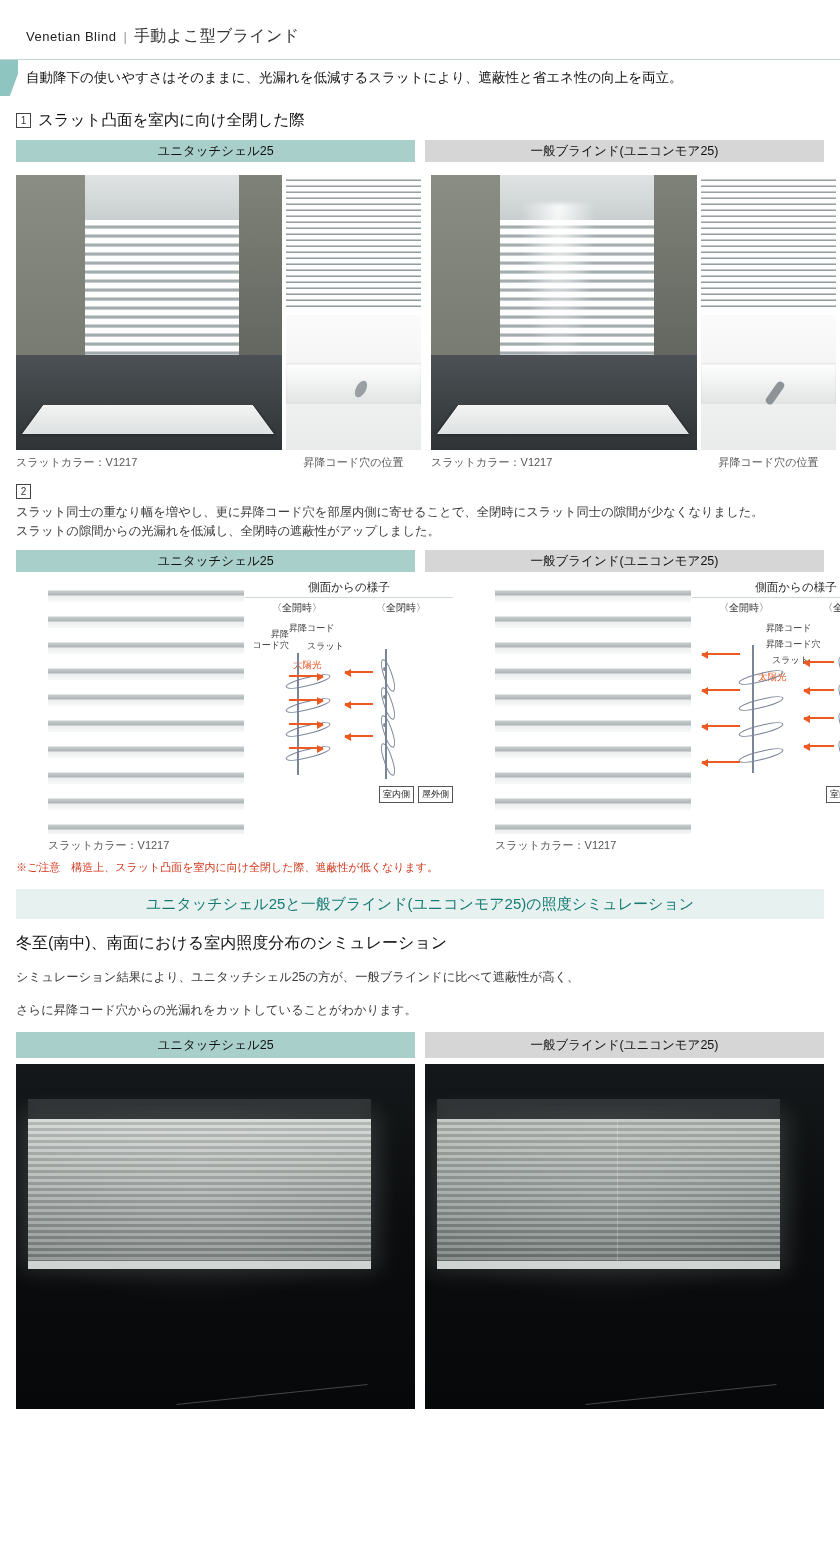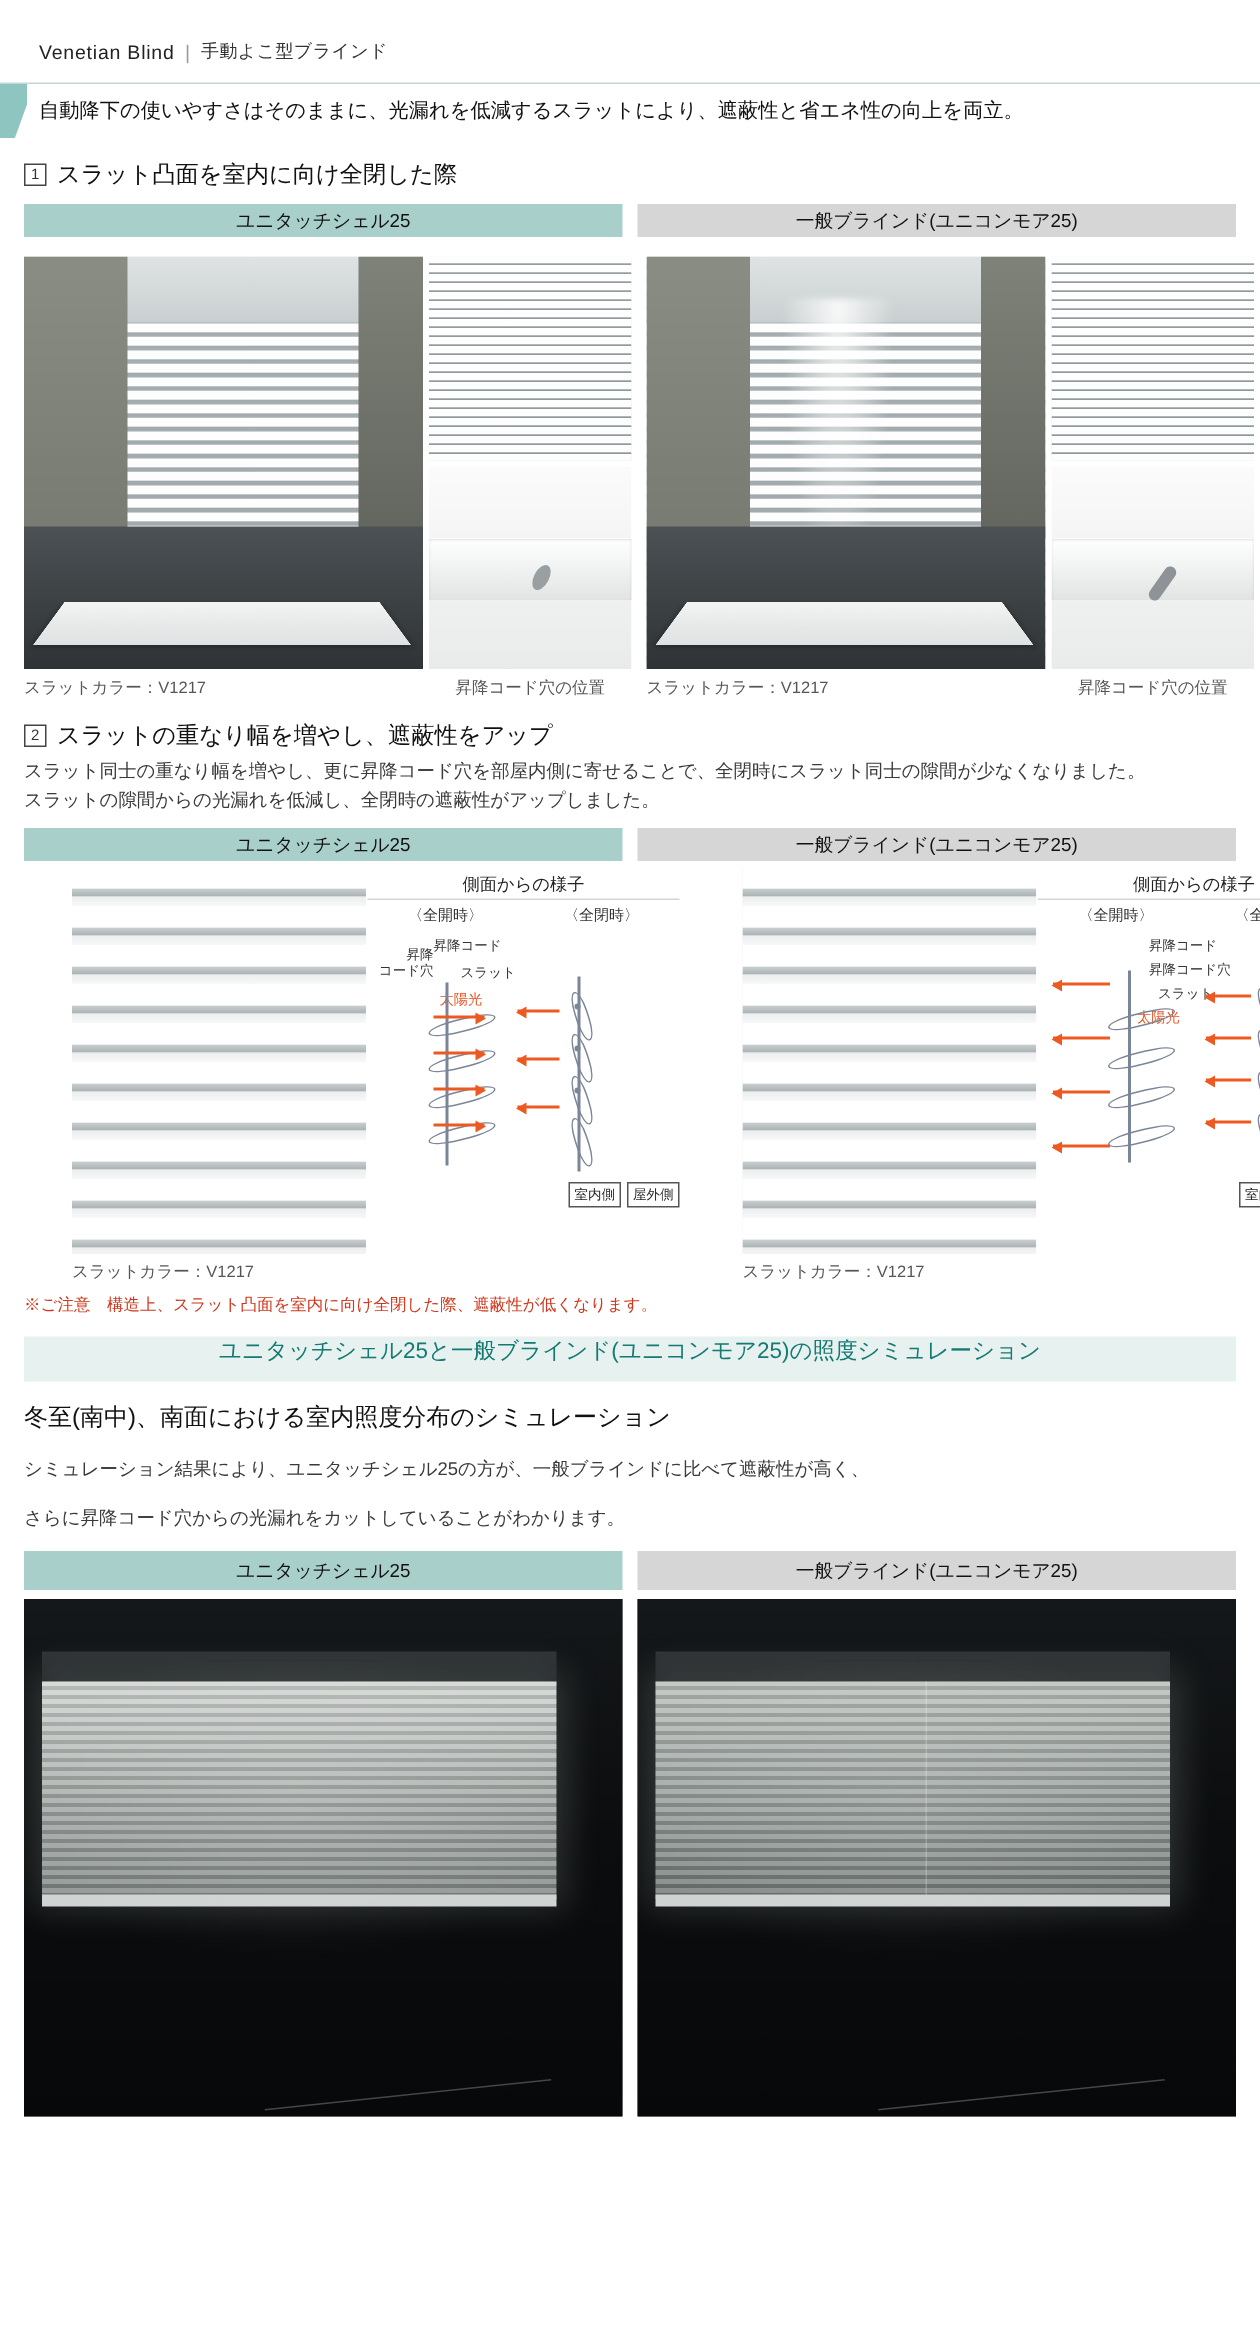--- a/index.html
+++ b/index.html
@@ -18,21 +18,21 @@
   .hdr-eyebrow {
     font-size: 13px;
     color: #222;
     letter-spacing: .02em;
     display: flex;
     align-items: center;
     gap: 7px;
   }
   .hdr-eyebrow .en { font-weight: normal; letter-spacing: .04em; margin-left: 10px; }
   .hdr-eyebrow .sep { color: #999; font-weight: normal; }
-  .hdr-eyebrow .jp { font-size: 12px; color: #333; font-family: Liberation Serif, serif; }
+  .hdr-eyebrow .jp { font-size: 16px; color: #333; font-family: Liberation Serif, serif; }
   .hdr-title {
     font-size: 35px;
     line-height: 1.15;
     letter-spacing: .01em;
     margin-top: 6px;
     color: #1b1b1b;
     font-weight: normal;
   }
 
   
@@ -221,21 +221,21 @@
     background: #fff;
   }
   .slatcolor { font-size: 11px; color: #555; margin-top: 4px; }
   .caution { font-size: 11px; color: #d0361b; margin-top: 7px; }
 
   
   .simband {
     margin: 14px 16px 0 16px;
     height: 30px;
     background: #e7f1f0;
-    display: flex; justify-content: center;
+    display: flex; align-items: center; justify-content: center;
     color: #147a72; font-size: 15px;
   }
   .sim-h { font-size: 16px; color: #111; margin: 14px 16px 0; }
   .sim-p { font-size: 12.3px; line-height: 1.55; color: #3a3a3a; margin: 14px 16px 0; }
 
   .sim-row { display: flex; gap: 10px; margin: 12px 16px 0; }
   .sim-col { width: 400px; }
   .sim-img { height: 345px; position: relative; overflow: hidden; background: #0c0e0e; }
   .dark-room {
     position: absolute; inset: 0;
@@ -396,21 +396,20 @@
           <div class="l">スラットカラー：V1217</div>
           <div class="r">昇降コード穴の位置</div>
         </div>
       </div>
     </div>
   </div>
 
   <div class="sec">
     <div class="sec-head">
       <span class="numbox">2</span>
-      <span class="sec-title">スラットの重なり幅を増やし、遮蔽性をアップ</span>
     </div>
     <div class="sec-body">
       <div>スラット同士の重なり幅を増やし、更に昇降コード穴を部屋内側に寄せることで、全閉時にスラット同士の隙間が少なくなりました。</div>
       <div>スラットの隙間からの光漏れを低減し、全閉時の遮蔽性がアップしました。</div>
     </div>
 
     <div class="cmp-row">
       <div class="cmp-col">
           <div class="cap-bar cap-green">ユニタッチシェル25</div>
         </div>

